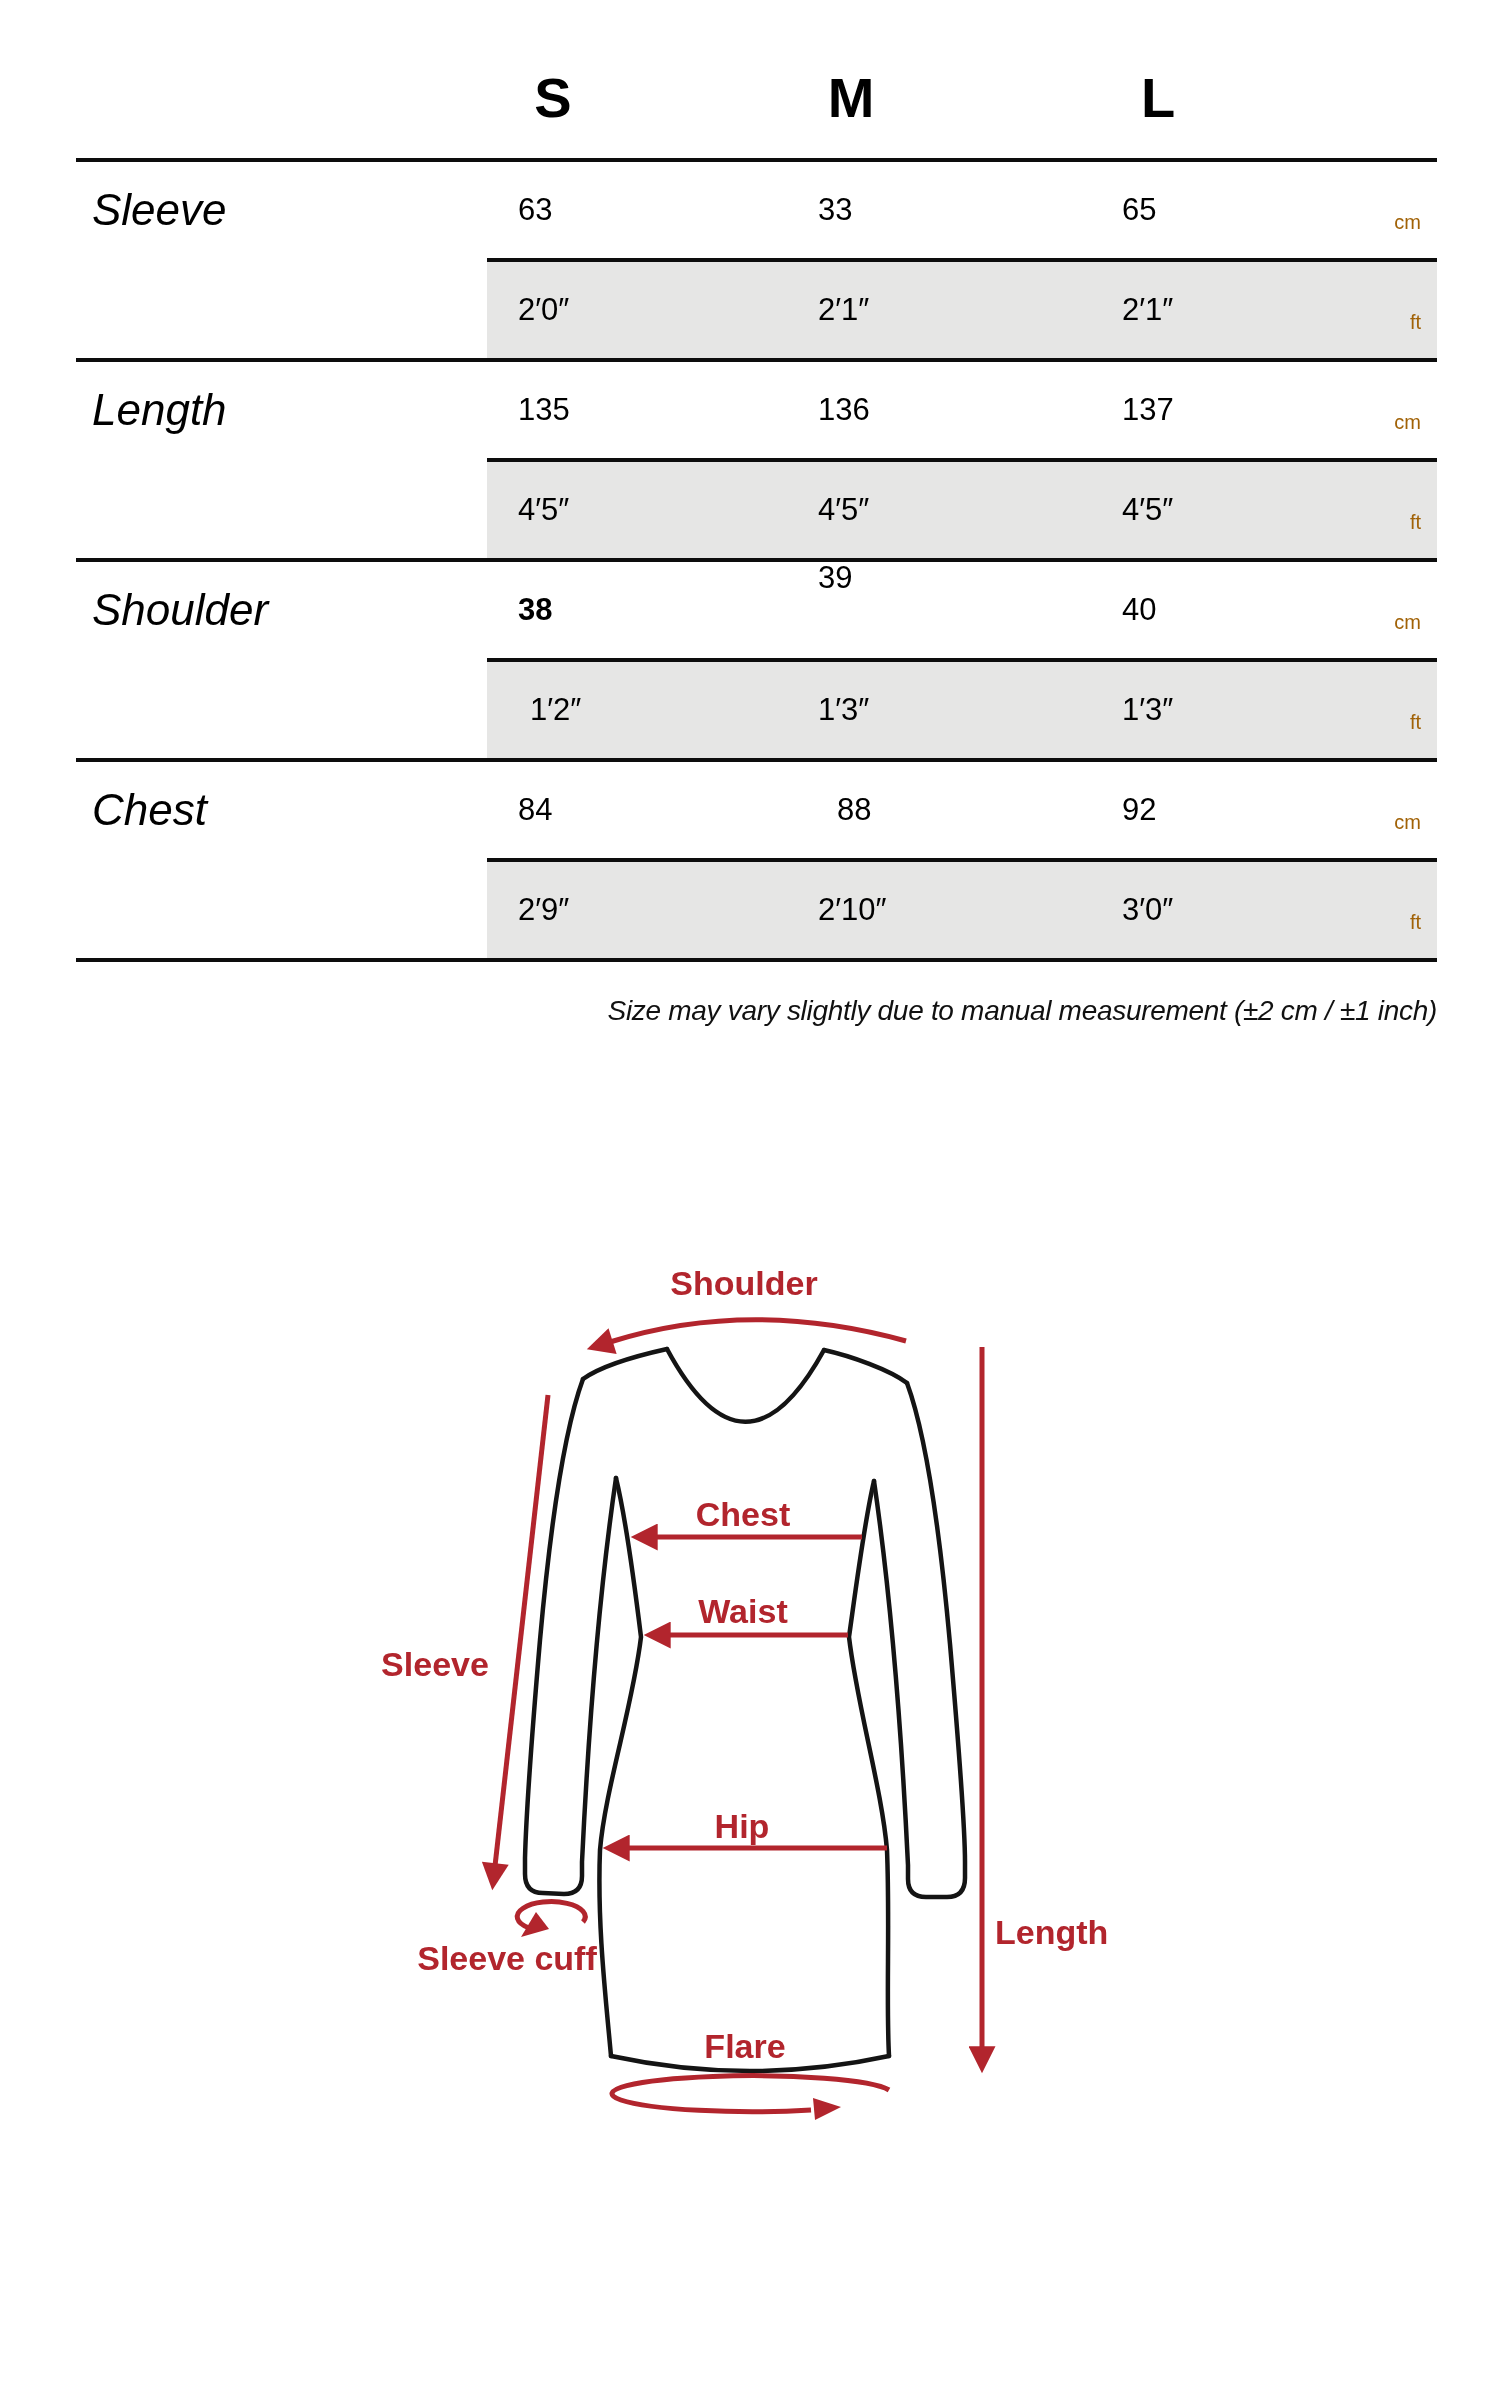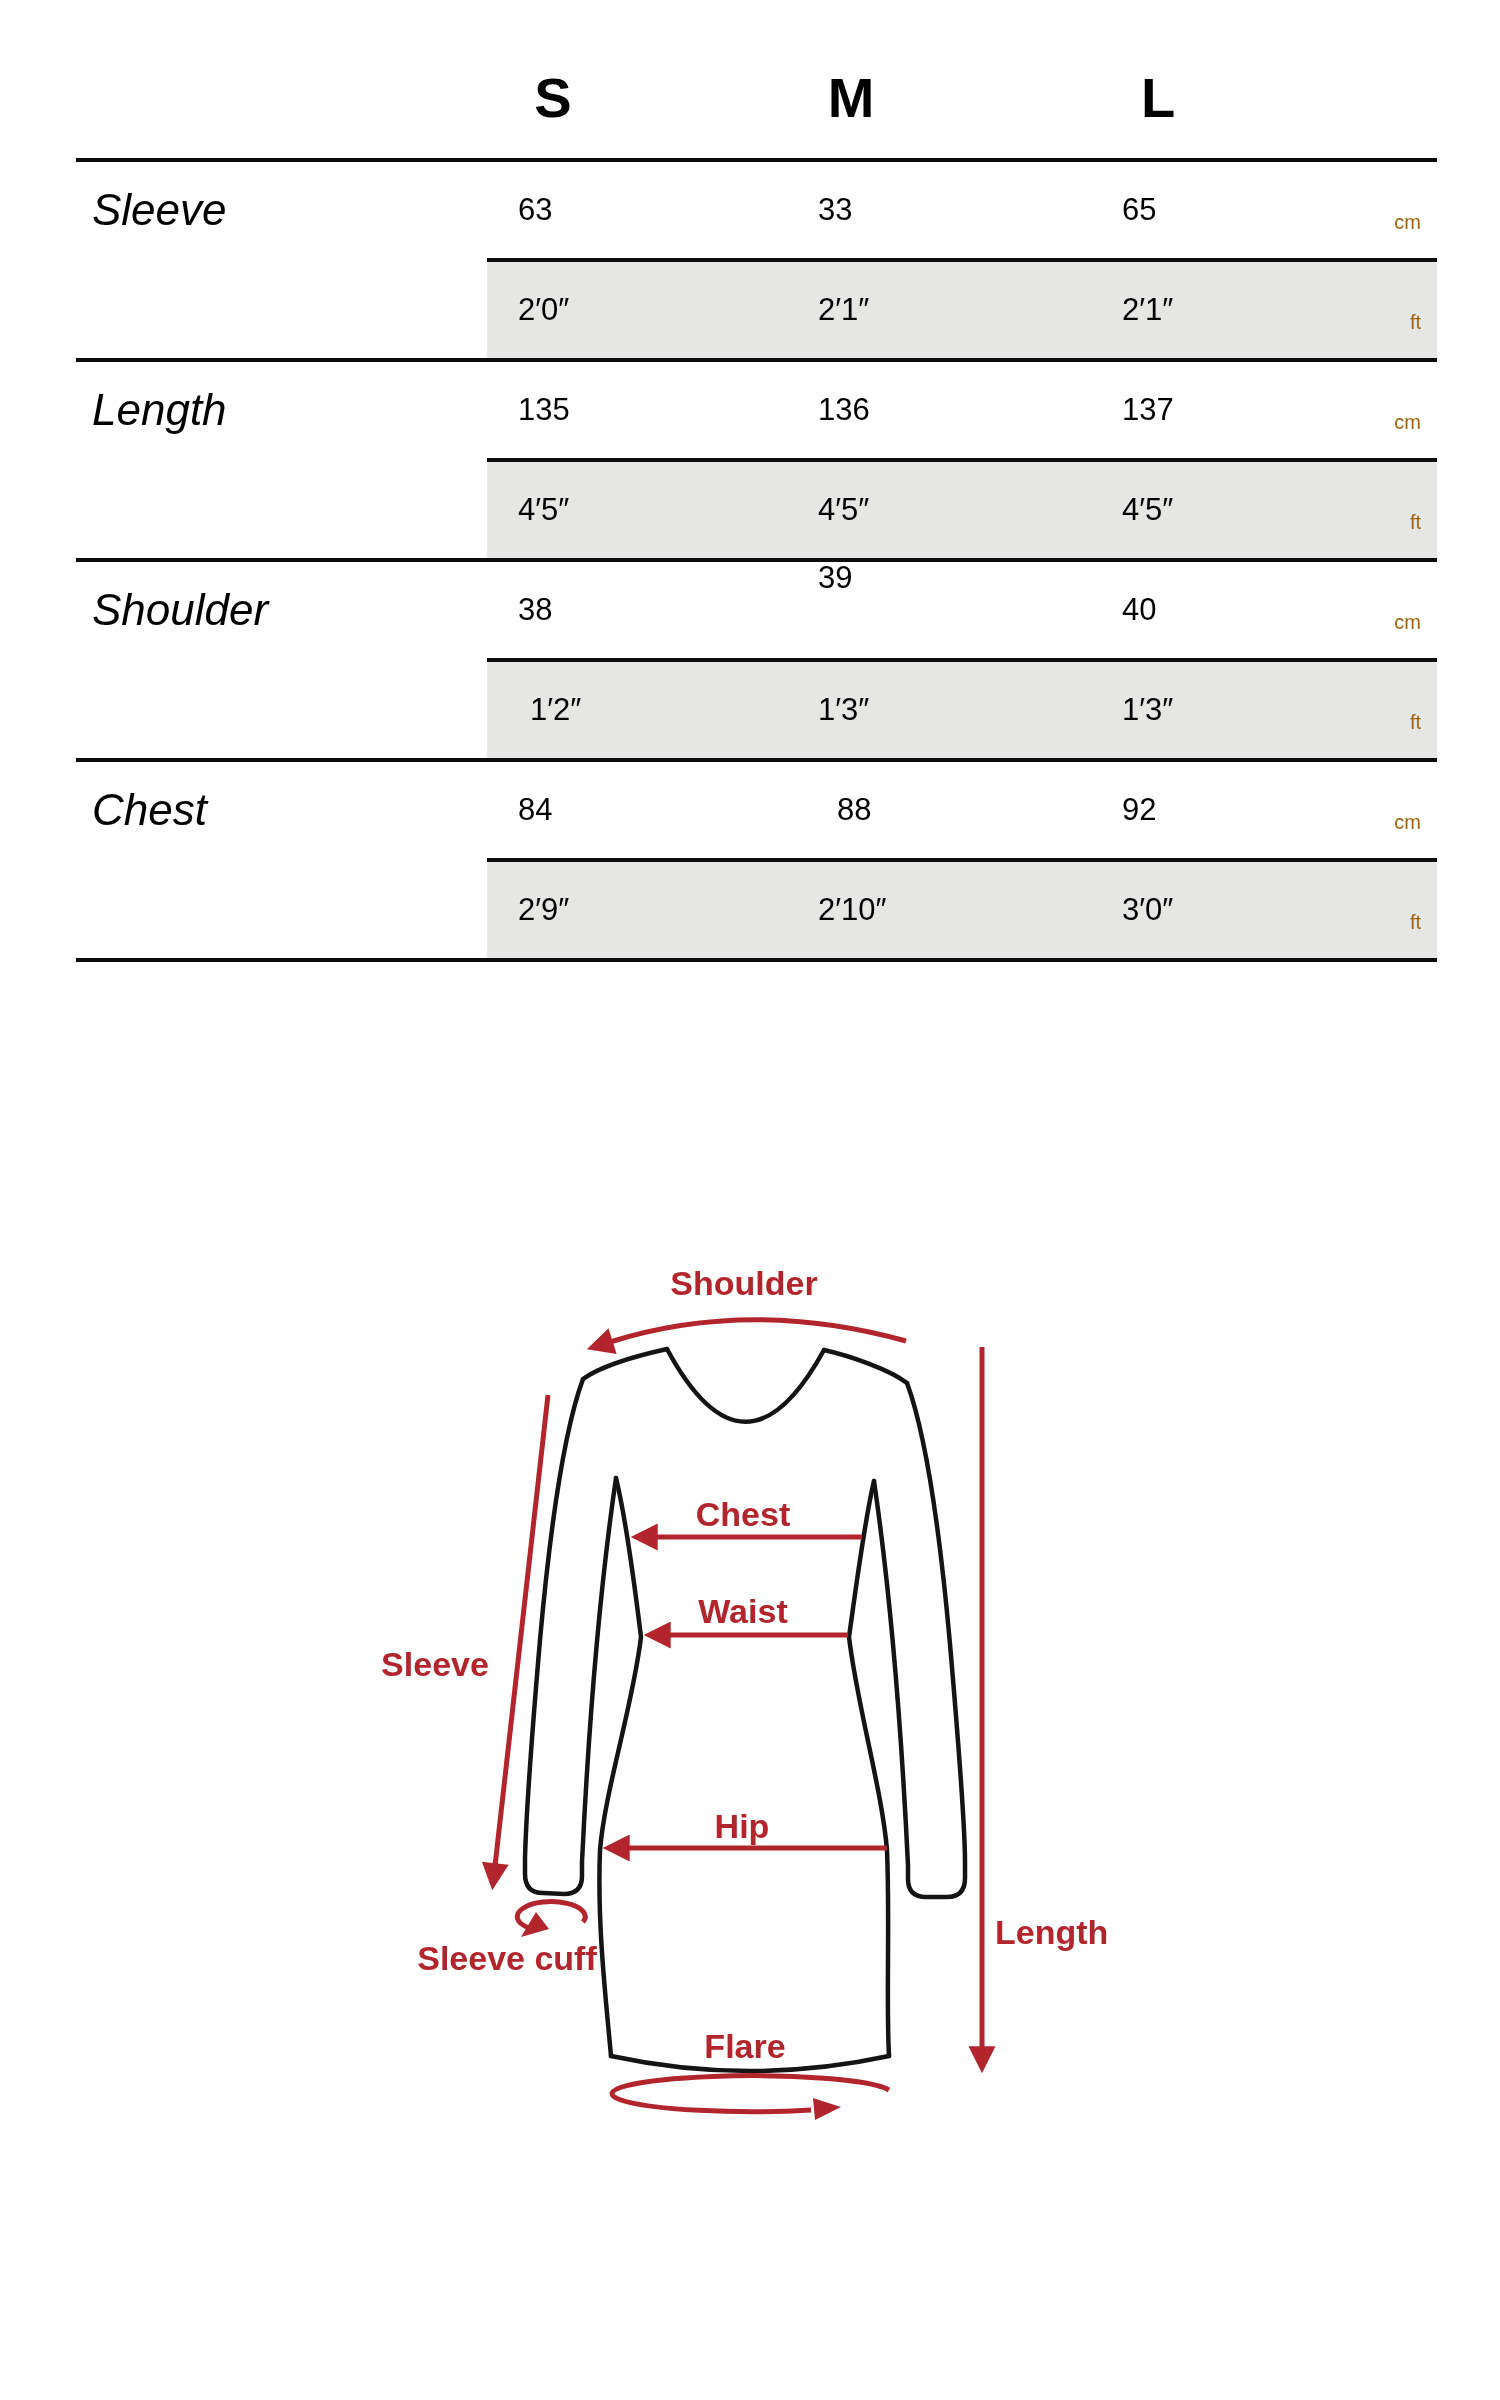--- a/index.html
+++ b/index.html
@@ -63,39 +63,40 @@
   <div class="cell" style="top:360px;left:518px;">135</div>
   <div class="cell" style="top:360px;left:818px;">136</div>
   <div class="cell" style="top:360px;left:1122px;">137</div>
   <div class="unit" style="top:372px;">cm</div>
   <div class="cell" style="top:460px;left:518px;">4′5″</div>
   <div class="cell" style="top:460px;left:818px;">4′5″</div>
   <div class="cell" style="top:460px;left:1122px;">4′5″</div>
   <div class="unit" style="top:472px;">ft</div>
 
   <div class="cell rowlabel" style="top:560px;">Shoulder</div>
-  <div class="cell" style="top:560px;left:518px;">38</div>
+  <div class="cell" style="top:560px;left:518px;font-weight:bold;">38</div>
   <div class="cell" style="top:528px;left:818px;">39</div>
   <div class="cell" style="top:560px;left:1122px;">40</div>
   <div class="unit" style="top:572px;">cm</div>
   <div class="cell" style="top:660px;left:518px;margin-left:12px;">1′2″</div>
   <div class="cell" style="top:660px;left:818px;">1′3″</div>
   <div class="cell" style="top:660px;left:1122px;">1′3″</div>
   <div class="unit" style="top:672px;">ft</div>
 
   <div class="cell rowlabel" style="top:760px;">Chest</div>
   <div class="cell" style="top:760px;left:518px;">84</div>
   <div class="cell" style="top:760px;left:818px;margin-left:19px;">88</div>
   <div class="cell" style="top:760px;left:1122px;">92</div>
   <div class="unit" style="top:772px;">cm</div>
   <div class="cell" style="top:860px;left:518px;">2′9″</div>
   <div class="cell" style="top:860px;left:818px;">2′10″</div>
   <div class="cell" style="top:860px;left:1122px;">3′0″</div>
   <div class="unit" style="top:872px;">ft</div>
 
+  <div class="note">Size may vary slightly due to manual measurement (±2 cm / ±1 inch)</div>
 
   <svg class="diagram-svg" viewBox="0 0 1500 2400">
     <defs>
       <marker id="arrw" viewBox="0 0 10 10" refX="1" refY="5" markerWidth="34" markerHeight="27" orient="auto" markerUnits="userSpaceOnUse">
         <path d="M0 0 L10 5 L0 10 Z" fill="#B2252D"></path>
       </marker>
     </defs>
 
     <g>
       <path class="dress" d="M 667,1349 Q 745,1494 824,1350"></path>

